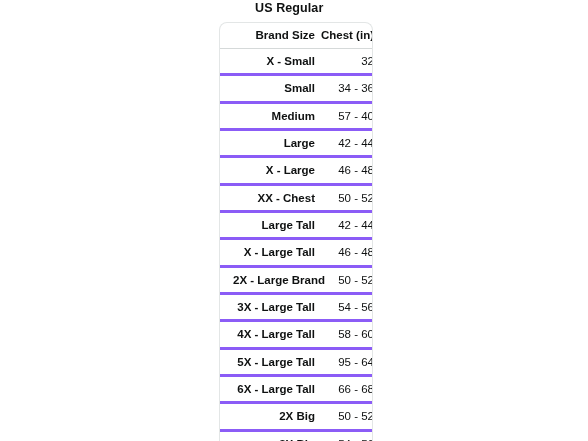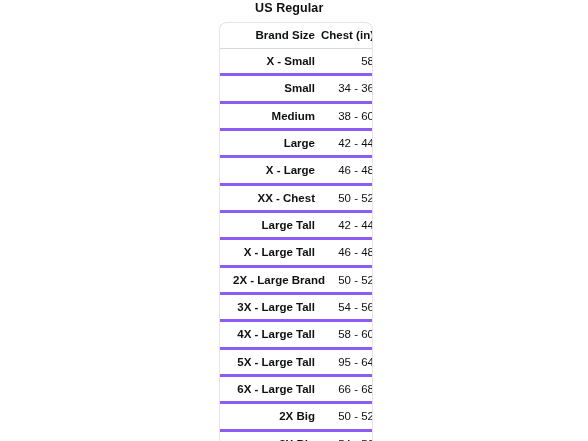--- a/index.html
+++ b/index.html
@@ -116,29 +116,29 @@
       </colgroup>
       <thead>
         <tr>
           <th class="cell-brand">Brand Size</th>
           <th class="cell-chest">Chest (in)</th>
         </tr>
       </thead>
       <tbody id="table-body">
           <tr>
             <td class="cell-brand">X - Small</td>
-            <td class="cell-chest">58</td>
+            <td class="cell-chest">32</td>
           </tr>
           <tr>
             <td class="cell-brand">Small</td>
             <td class="cell-chest">34 - 36</td>
           </tr>
           <tr>
             <td class="cell-brand">Medium</td>
-            <td class="cell-chest">38 - 60</td>
+            <td class="cell-chest">57 - 40</td>
           </tr>
           <tr>
             <td class="cell-brand">Large</td>
             <td class="cell-chest">42 - 44</td>
           </tr>
           <tr>
             <td class="cell-brand">X - Large</td>
             <td class="cell-chest">46 - 48</td>
           </tr>
           <tr>

